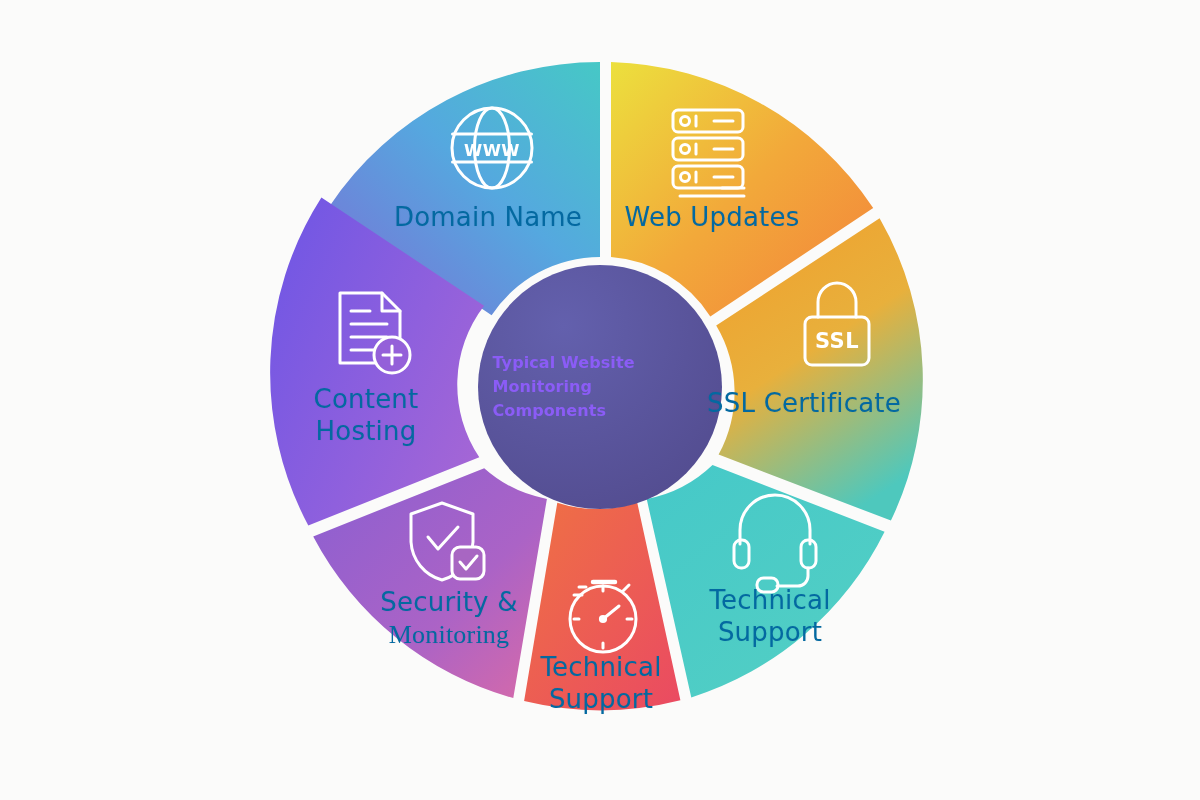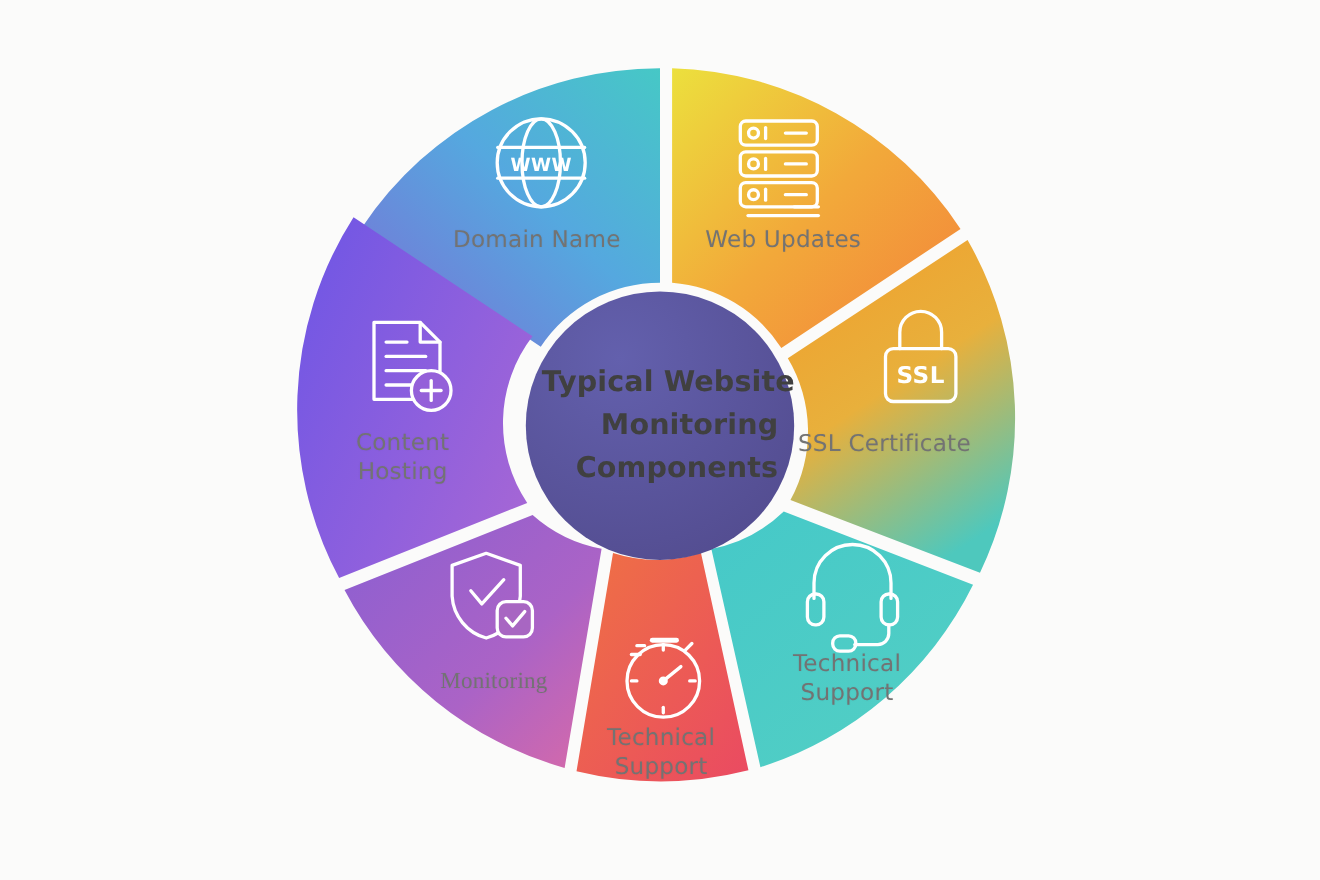--- a/index.html
+++ b/index.html
@@ -19,42 +19,42 @@
     height: 711px;
   }
   #wheel {
     position: absolute;
     left: 0;
     top: 0;
   }
   .seg-label {
     position: absolute;
     text-align: center;
-    color: #737373;
+    color: #0369a1;
     font-family: "DejaVu Sans", sans-serif;
     font-weight: 400;
-    font-size: 21px;
+    font-size: 26px;
     line-height: 1.22;
     letter-spacing: 0.2px;
     transform: translate(-50%, -50%);
     width: 190px;
     pointer-events: none;
     text-shadow: 0 0 2px rgba(0,0,0,0.06);
   }
   .hub-text {
     position: absolute;
     left: 600px;
     top: 387px;
     transform: translate(-50%, -50%);
     width: 215px;
-    text-align: right;
-    color: #404040;
+    text-align: left;
+    color: #8b5cf6;
     font-family: "DejaVu Sans", sans-serif;
     font-weight: 600;
-    font-size: 26px;
+    font-size: 16px;
     line-height: 1.5;
     letter-spacing: 0.1px;
   }
   .hub-line { display: block; white-space: nowrap; }
 </style>
 </head>
 <body style="background: rgb(251, 251, 250);">
 
 <div id="stage">
 
@@ -218,20 +218,21 @@
     <span style="display:block;">Technical</span>
     <span style="display:block;">Support</span>
   </div>
 
   <div class="seg-label" style="left:601px; top:684px; width:170px;">
     <span style="display:block;">Technical</span>
     <span style="display:block;">Support</span>
   </div>
 
   <div class="seg-label" style="left:449px; top:619px; width:180px;">
+    <span style="display:block;">Security &amp;</span>
     <span style="display:block;font-family:Liberation Serif, serif;">Monitoring</span>
   </div>
 
   <div class="seg-label" style="left:366px; top:416px; width:180px;">
     <span style="display:block;">Content</span>
     <span style="display:block;">Hosting</span>
   </div>
 
 </div>
 

